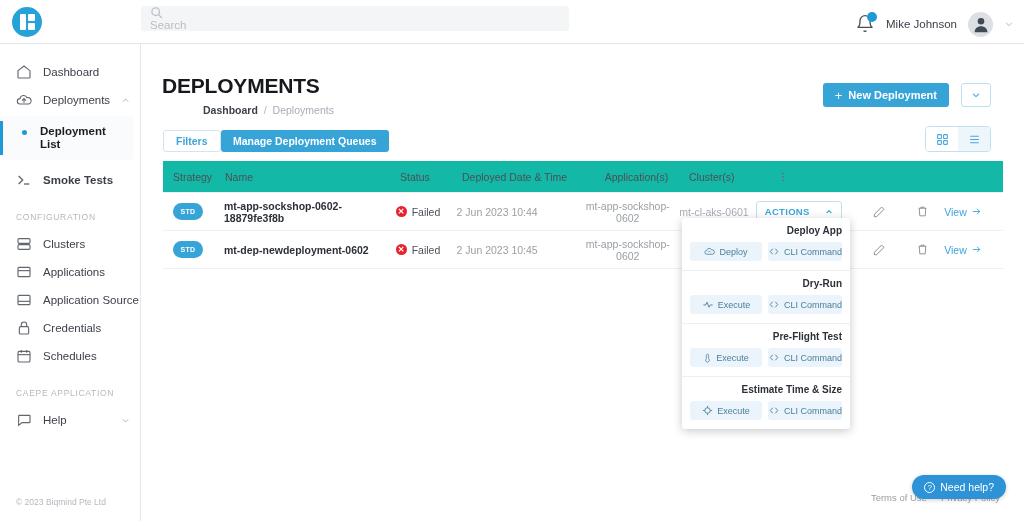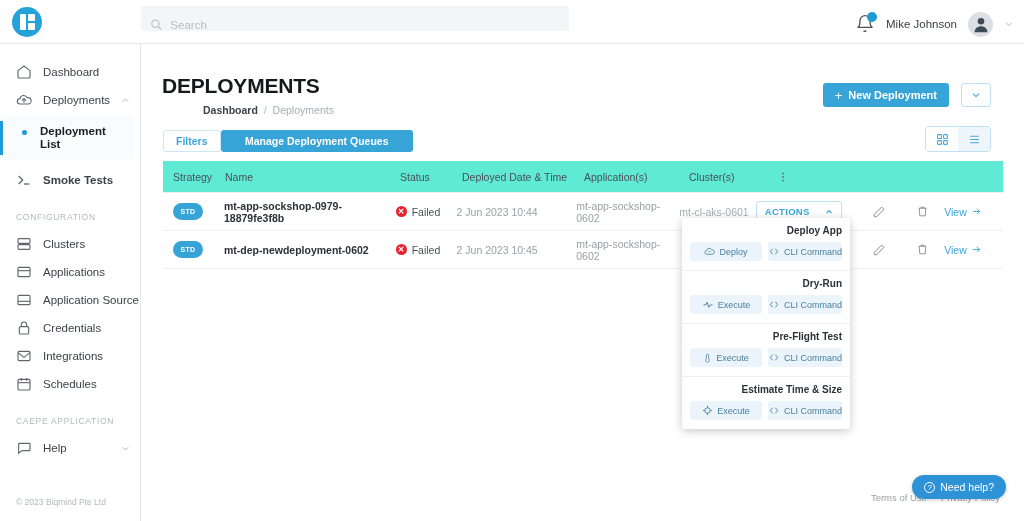--- a/index.html
+++ b/index.html
@@ -23,21 +23,21 @@
     background:#25a3d8; position:relative;
     display:flex; align-items:center; justify-content:center;
   }
   .logo .g1 { position:absolute; left:8px; top:7px; width:6px; height:16px; background:#fff; border-radius:1px;}
   .logo .g2 { position:absolute; left:16px; top:7px; width:7px; height:7px; background:#fff; border-radius:1px;}
   .logo .g3 { position:absolute; left:16px; top:16px; width:7px; height:7px; background:#fff; border-radius:1px;}
 
   .searchbox {
     position:absolute; left:141px; top:6px; width:428px; height:25px;
     background:#f4f5f7; border-radius:3px;
-    display:flex; align-items:flex-end; padding:0 9px;
+    display:flex; align-items:flex-start; padding:0 9px;flex-direction:column;
   }
   .searchbox .si { width:13px; height:13px; margin-right:8px; opacity:.45; }
   .searchbox input {
     border:none; outline:none; background:transparent;
     font-size:11.5px; color:#9aa0a6; font-family:"Liberation Sans", sans-serif;
     width:100%;
   }
   .searchbox input::placeholder { color:#b9bdc4; }
 
   .top-right { position:absolute; right:10px; top:0; height:48px; display:flex; align-items:center; gap:11px; }
@@ -118,49 +118,49 @@
 
   .btn-filters {
     position:absolute; left:22px; top:86px; height:22px;
     background:#fff; border:1px solid #cfe7f5; border-radius:3px;
     color:#3aa5da; font-size:10.5px; font-weight:bold; padding:8px 12px;
     display:flex; align-items:center; cursor:pointer; font-family:"Liberation Sans",sans-serif;
   }
   .btn-queues {
     position:absolute; left:80px; top:86px; height:22px;
     background:#37a4d8; border:none; border-radius:3px;
-    color:#fff; font-size:10.5px; font-weight:bold; padding:0 24px;
+    color:#fff; font-size:10.5px; font-weight:bold; padding:0 12px;
     display:flex; align-items:center; cursor:pointer; font-family:"Liberation Sans",sans-serif;
   }
 
   .view-toggle {
     position:absolute; right:33px; top:82px; height:26px;
     display:flex; border:1px solid #bfe0f2; border-radius:4px; overflow:hidden;
   }
   .vt-btn {
     width:32px; height:24px; display:flex; align-items:center; justify-content:center;
     background:#fff; cursor:pointer;
   }
   .vt-btn.on { background:#eef6fb; }
 
   
   .table { position:absolute; left:22px; top:117px; width:840px; }
   .thead {
-    height:32px; background:#5eead4; display:flex; align-items:center;
+    height:32px; background:#14b8a6; display:flex; align-items:center;
     font-size:10.5px; color:#4b5058; border-bottom:1px solid #eceef0;
   }
   .trow {
     height:38px; display:flex; align-items:center;
     font-size:10.5px; border-bottom:1px solid #eef0f2; background:#fff;
   }
   .c-strategy { width:62px; padding-left:10px; }
   .c-name { width:175px; }
   .c-status { width:62px; }
   .c-date { width:122px; }
-  .c-app { width:105px; }
+  .c-app { width:105px;text-align:center; }
   .c-cluster { width:78px; }
   .c-kebab { width:32px; display:flex; justify-content:center;}
   .c-actions { width:72px; }
   .c-edit { width:44px; display:flex; justify-content:center;}
   .c-del { width:44px; display:flex; justify-content:center;}
   .c-view { width:60px; }
 
   .badge-std {
     display:inline-flex; align-items:center; justify-content:center;
     width:30px; height:17px; border-radius:9px; background:#37a4d8;
@@ -329,27 +329,20 @@
       </div>
 
       <div class="nav-item">
         <svg class="ic" viewBox="0 0 24 24" fill="none" stroke="#3c4149" stroke-width="1.7">
           <rect x="5" y="10" width="14" height="11" rx="2"></rect>
             <path d="M8 10V7a4 4 0 018 0v3"></path>
         </svg>
         <span class="lbl">Credentials</span>
       </div>
 
-      <div class="nav-item">
-        <svg class="ic" viewBox="0 0 24 24" fill="none" stroke="#3c4149" stroke-width="1.7">
-          <rect x="3" y="5" width="18" height="14" rx="2"></rect>
-            <polyline points="3,7 12,14 21,7"></polyline>
-        </svg>
-        <span class="lbl">Integrations</span>
-      </div>
 
       <div class="nav-item">
         <svg class="ic" viewBox="0 0 24 24" fill="none" stroke="#3c4149" stroke-width="1.7">
           <rect x="3" y="5" width="18" height="16" rx="2"></rect>
             <line x1="3" y1="10" x2="21" y2="10"></line>
           <line x1="8" y1="3" x2="8" y2="7"></line>
             <line x1="16" y1="3" x2="16" y2="7"></line>
         </svg>
         <span class="lbl">Schedules</span>
       </div>
@@ -431,21 +424,21 @@
               <circle cx="12" cy="12" r="1.8"></circle>
               <circle cx="12" cy="19" r="1.8"></circle>
           </svg>
         </div>
       </div>
 
       <div class="trow">
         <div class="c-strategy">
           <span class="badge-std">STD</span>
         </div>
-        <div class="c-name name-cell">mt-app-sockshop-0979-18879fe3f8b</div>
+        <div class="c-name name-cell">mt-app-sockshop-0602-18879fe3f8b</div>
         <div class="c-status">
           <span class="status-cell">
             <span class="x-circle">✕</span>
             <span>Failed</span>
           </span>
         </div>
         <div class="c-date muted">2 Jun 2023 10:44</div>
         <div class="c-app muted">mt-app-sockshop-0602</div>
         <div class="c-cluster muted2">mt-cl-aks-0601</div>
         <div class="c-actions" style="width:104px;">

